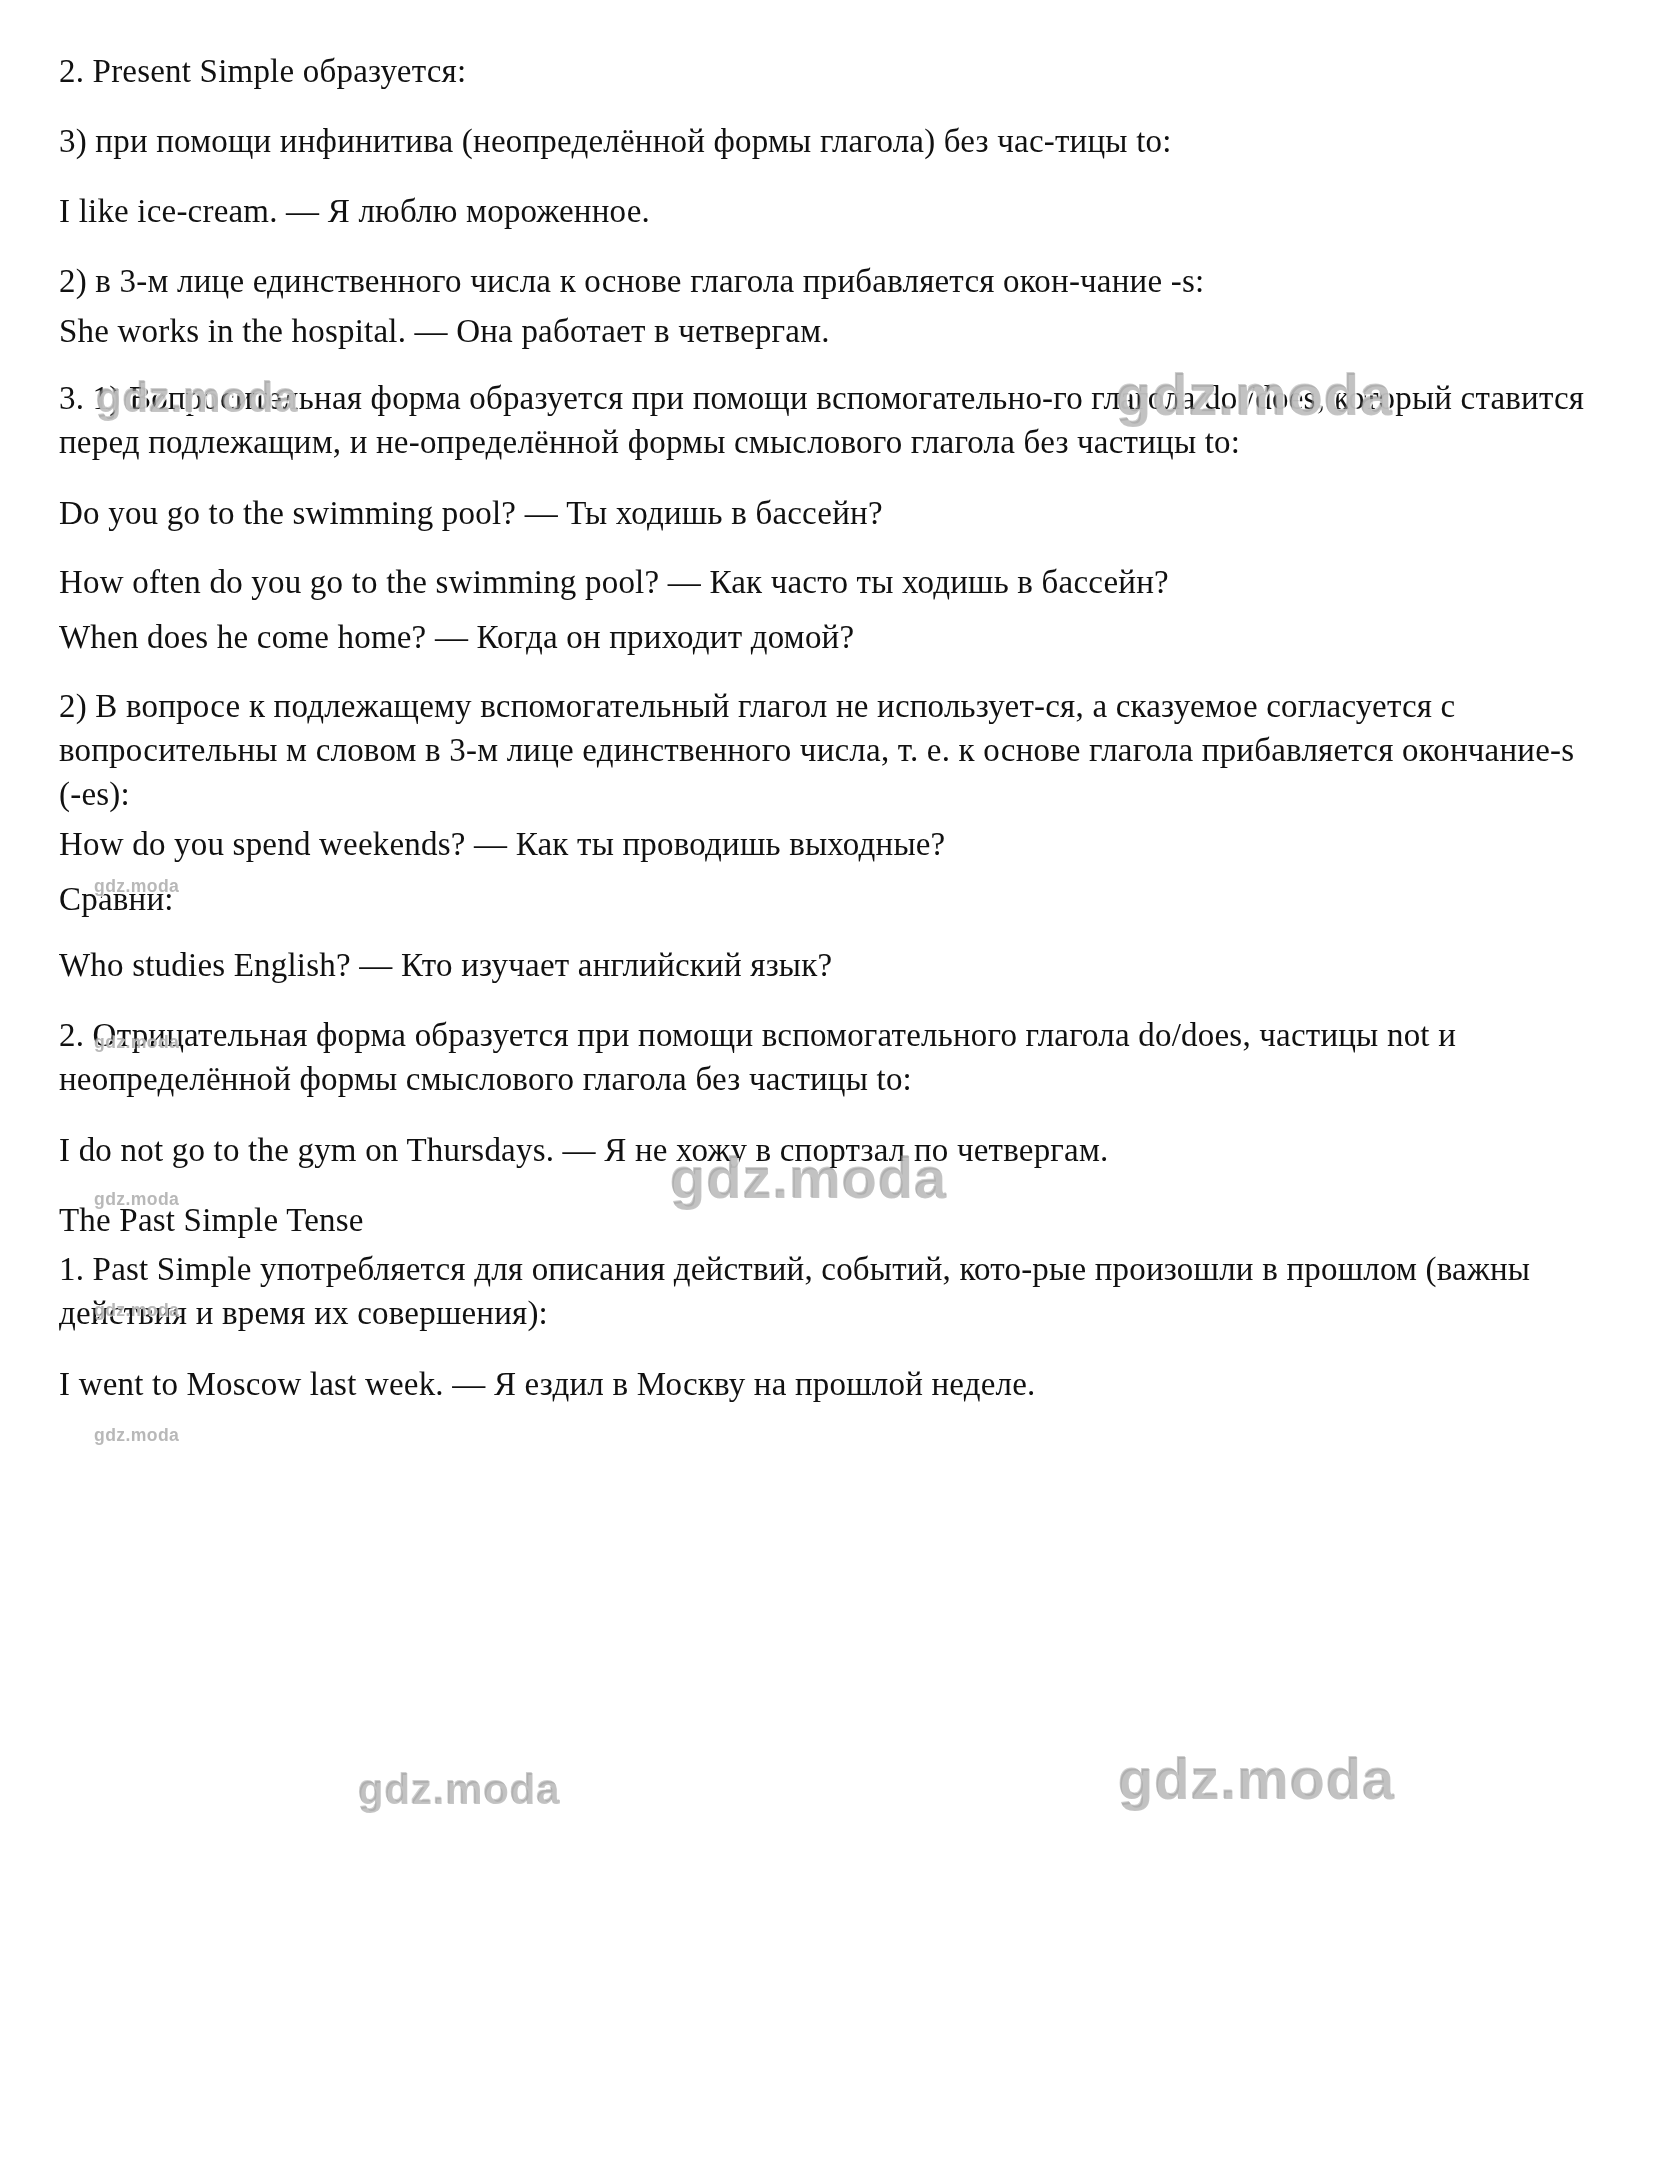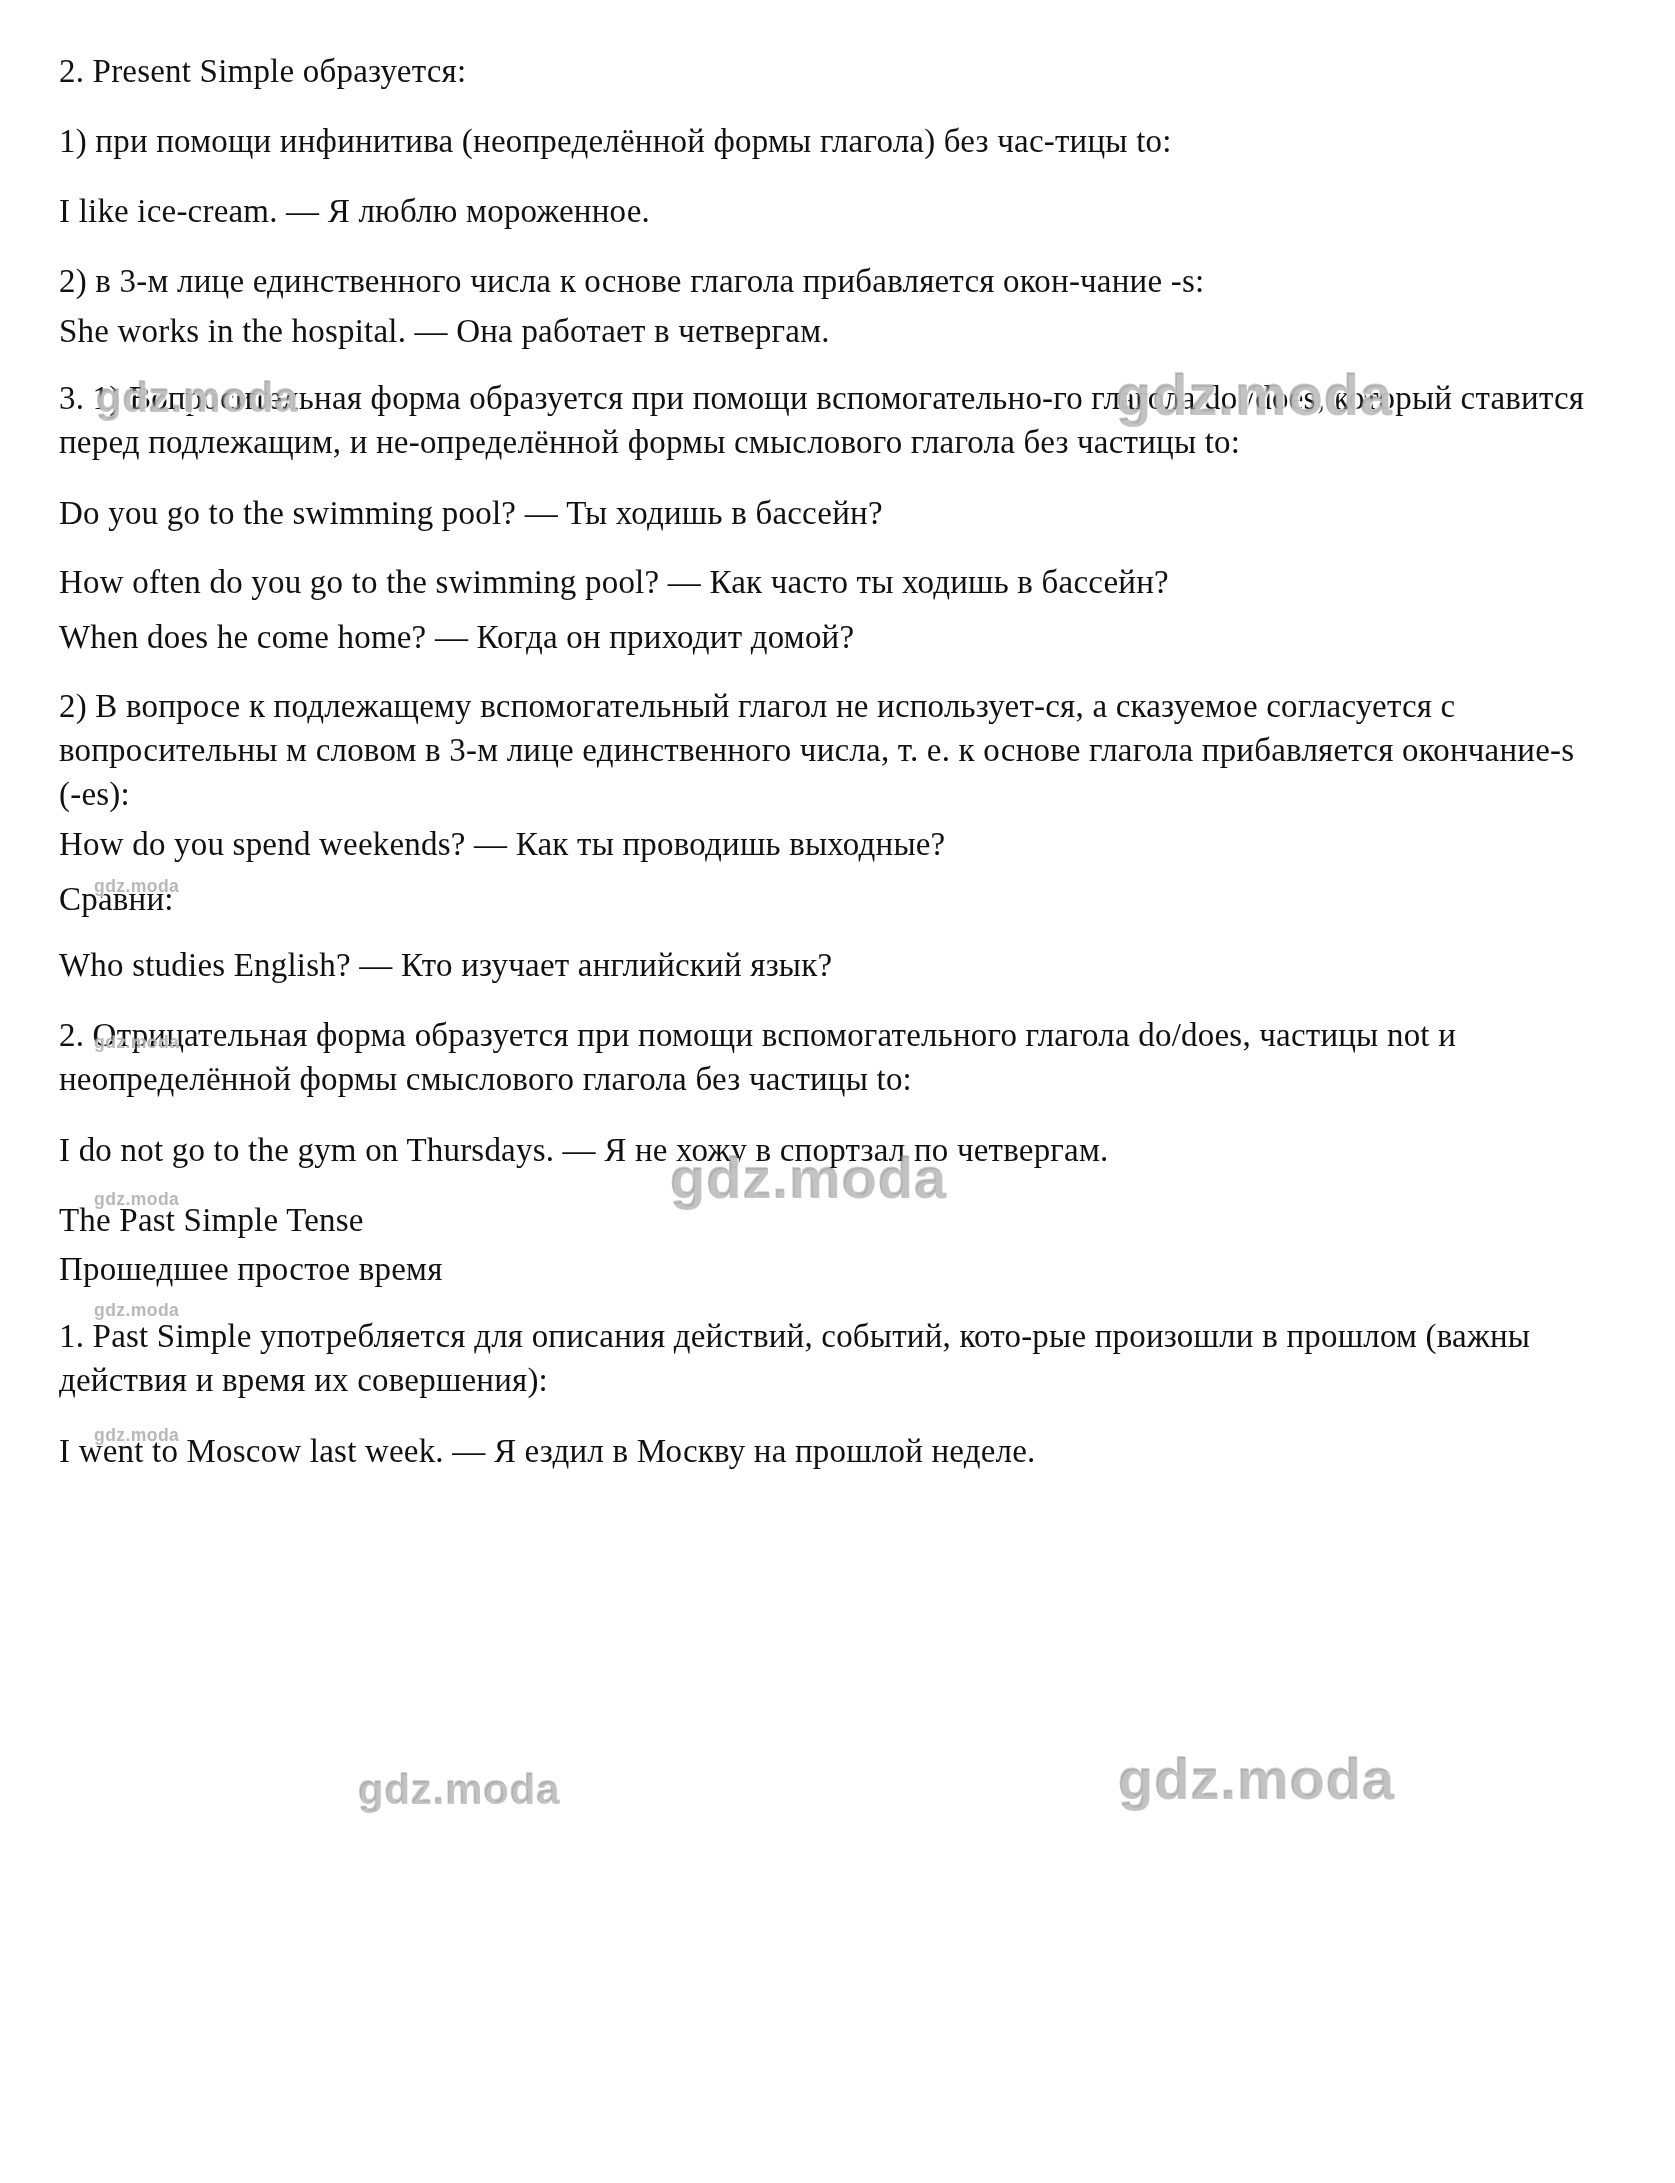--- a/index.html
+++ b/index.html
@@ -67,21 +67,21 @@
     letter-spacing: 0.4px;
   }
 </style>
 </head>
 <body>
 
 <div class="page">
 
   <p class="para">2. Present Simple образуется:</p>
 
-  <p class="para">1) при помощи инфинитива (неопределённой формы глагола) без час-тицы to:</p>
+  <p class="para">3) при помощи инфинитива (неопределённой формы глагола) без час-тицы to:</p>
 
   <p class="para">I like ice-cream. — Я люблю мороженное.</p>
 
   <p class="para multiline tight">2) в 3-м лице единственного числа к основе глагола прибавляется окон-чание -s:</p>
 
   <p class="para block">She works in the hospital. — Она работает в четвергам.</p>
 
   <p class="para multiline">3. 1) Вопросительная форма образуется при помощи вспомогательно-го глагола do /does, который ставится перед подлежащим, и не-определённой формы смыслового глагола без частицы to:</p>
 
   <p class="para">Do you go to the swimming pool? — Ты ходишь в бассейн?</p>
@@ -97,21 +97,20 @@
   <p class="para block">Сравни:</p>
 
   <p class="para">Who studies English? — Кто изучает английский язык?</p>
 
   <p class="para multiline">2. Отрицательная форма образуется при помощи вспомогательного глагола do/does, частицы not и неопределённой формы смыслового глагола без частицы to:</p>
 
   <p class="para">I do not go to the gym on Thursdays. — Я не хожу в спортзал по четвергам.</p>
 
   <p class="para tight">The Past Simple Tense</p>
 
-  <p class="para block">Прошедшее простое время</p>
 
   <p class="para multiline">1. Past Simple употребляется для описания действий, событий, кото-рые произошли в прошлом (важны действия и время их совершения):</p>
 
   <p class="para">I went to Moscow last week. — Я ездил в Москву на прошлой неделе.</p>
 
   <div class="wm wm-mid" style="left:96px;  top:374px;">gdz.moda</div>
   <div class="wm wm-big" style="left:1116px; top:361px;">gdz.moda</div>
   <div class="wm wm-small" style="left:94px;  top:876px;">gdz.moda</div>
   <div class="wm wm-small" style="left:94px;  top:1032px;">gdz.moda</div>
   <div class="wm wm-big" style="left:670px;  top:1144px;">gdz.moda</div>

